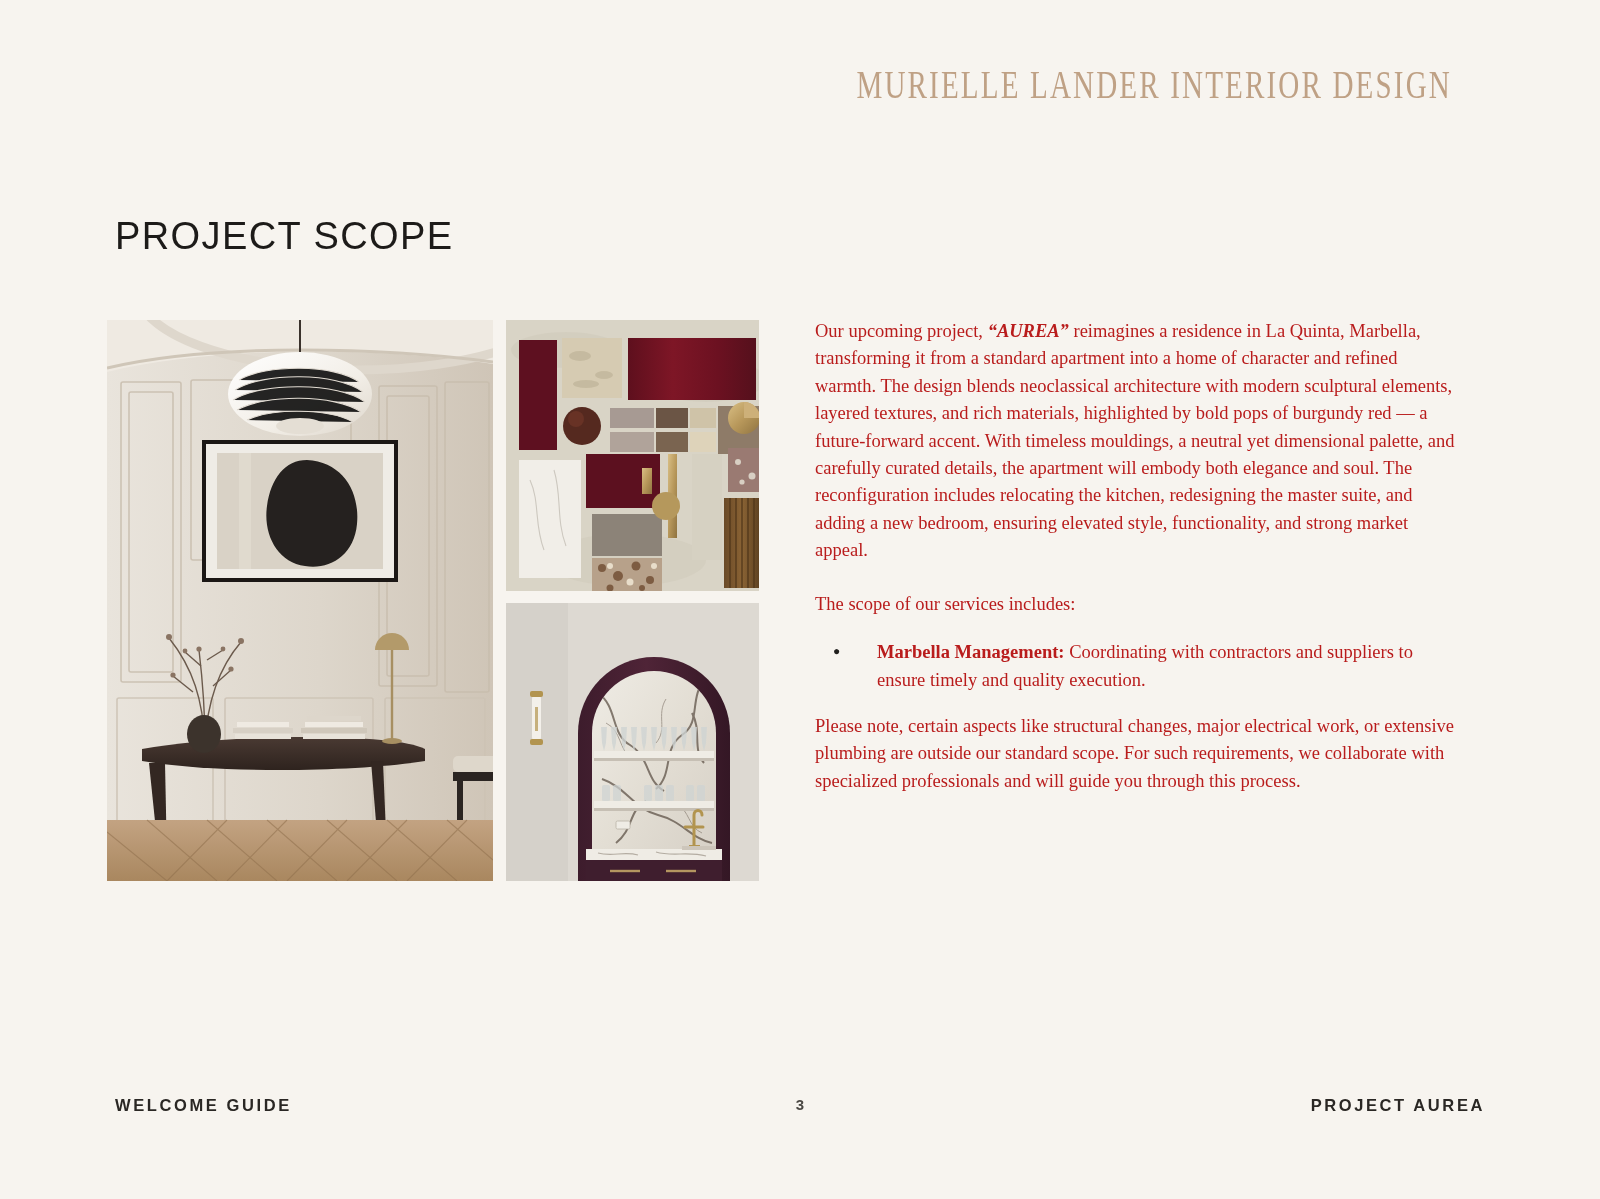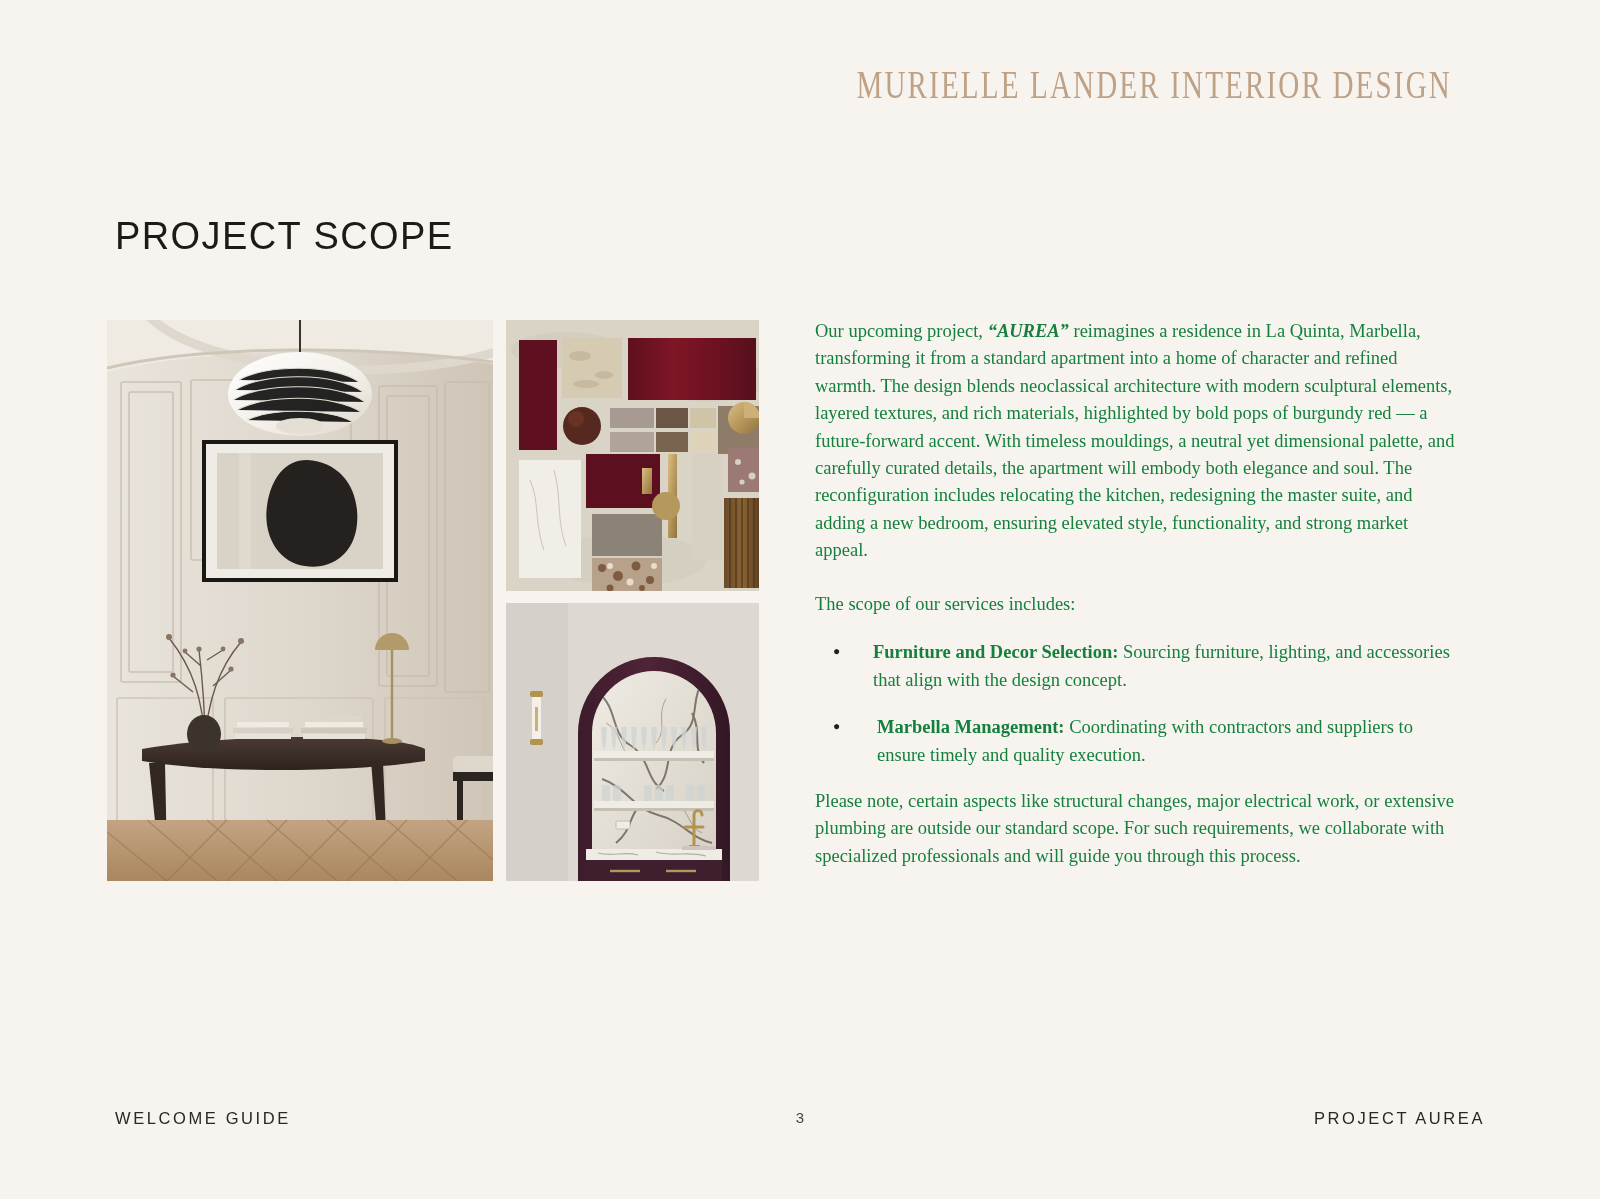--- a/index.html
+++ b/index.html
@@ -83,21 +83,21 @@
   }
   .img-main svg, .img-mat svg, .img-bar svg { display: block; }
 
   
   .copy {
     position: absolute;
     left: 815px;
     top: 318px;
     width: 645px;
     font-family: "Liberation Serif", serif;
-    color: #15803d;
+    color: #b91c1c;
     font-size: 18.5px;
     line-height: 27.4px;
   }
   .copy p {
     margin: 0 0 20px 0;
     text-align: left;
   }
   .copy p.intro { margin-bottom: 26px; }
   .copy .proj-name {
     font-style: italic;
@@ -131,26 +131,25 @@
     position: absolute;
     left: 115px;
     right: 115px;
     top: 1096px;
     height: 28px;
   }
   .footer-left, .footer-right, .footer-page {
     position: absolute;
     top: 0;
     font-family: "Liberation Sans", sans-serif;
-    font-weight: 400;
+    font-weight: 700;
     font-size: 16.5px;
     letter-spacing: 2.6px;
     color: #2a2724;
     white-space: nowrap;
-    margin-top: 13px;
   }
   .footer-left { left: 0; }
   .footer-right { right: 0; }
   .footer-page {
     left: 50%;
     transform: translateX(-50%);
     letter-spacing: 0;
     font-size: 15px;
     color: #4b4844;
   }
@@ -518,21 +517,20 @@
       </svg>
     </div>
   </div>
 
   <div class="copy">
     <p class="intro"><span>Our upcoming project, </span><span class="proj-name">“AUREA”</span><span> reimagines a residence in La Quinta, Marbella, transforming it from a standard apartment into a home of character and refined warmth. The design blends neoclassical architecture with modern sculptural elements, layered textures, and rich materials, highlighted by bold pops of burgundy red — a future-forward accent. With timeless mouldings, a neutral yet dimensional palette, and carefully curated details, the apartment will embody both elegance and soul. The reconfiguration includes relocating the kitchen, redesigning the master suite, and adding a new bedroom, ensuring elevated style, functionality, and strong market appeal.</span></p>
 
     <p>The scope of our services includes:</p>
 
     <ul class="services">
-      <li><b>Furniture and Decor Selection:</b><span> Sourcing furniture, lighting, and accessories that align with the design concept.</span></li>
       <li class="indented"><b>Marbella Management:</b><span> Coordinating with contractors and suppliers to ensure timely and quality execution.</span></li>
     </ul>
 
     <p class="post-note">Please note, certain aspects like structural changes, major electrical work, or extensive plumbing are outside our standard scope. For such requirements, we collaborate with specialized professionals and will guide you through this process.</p>
   </div>
 
   <div class="footer">
     <div class="footer-left">WELCOME GUIDE</div>
     <div class="footer-page">3</div>
     <div class="footer-right">PROJECT AUREA</div>

